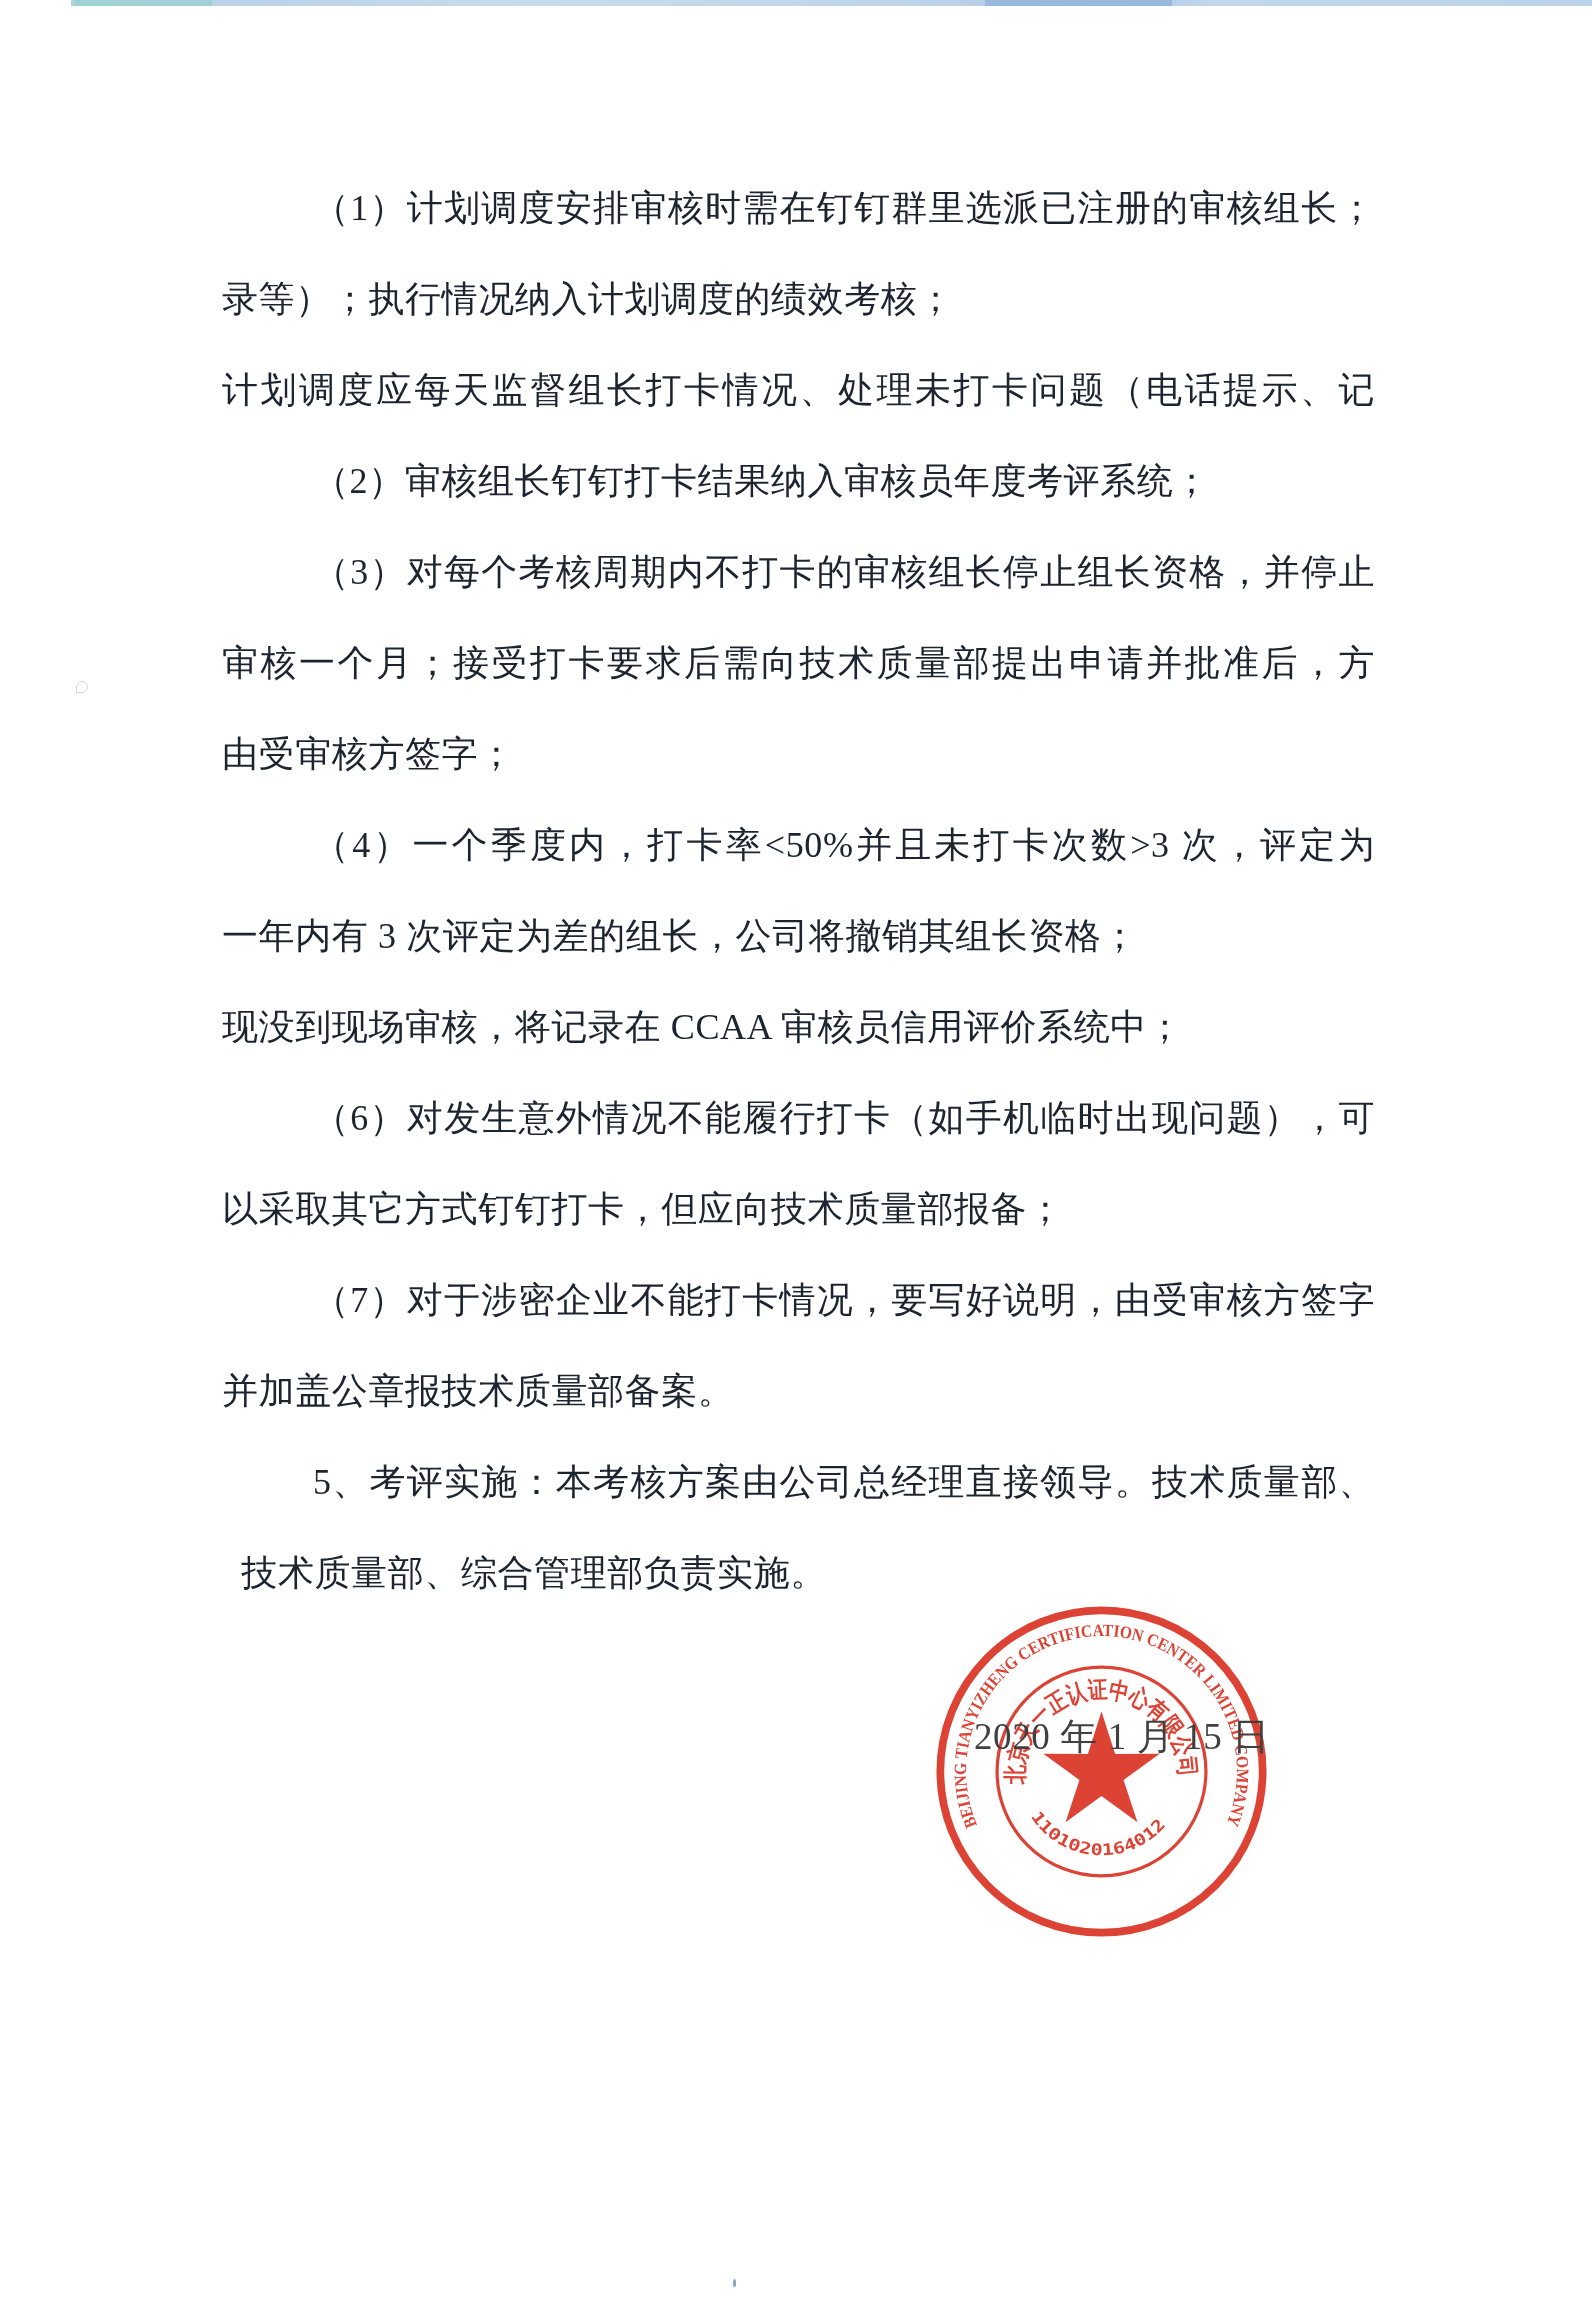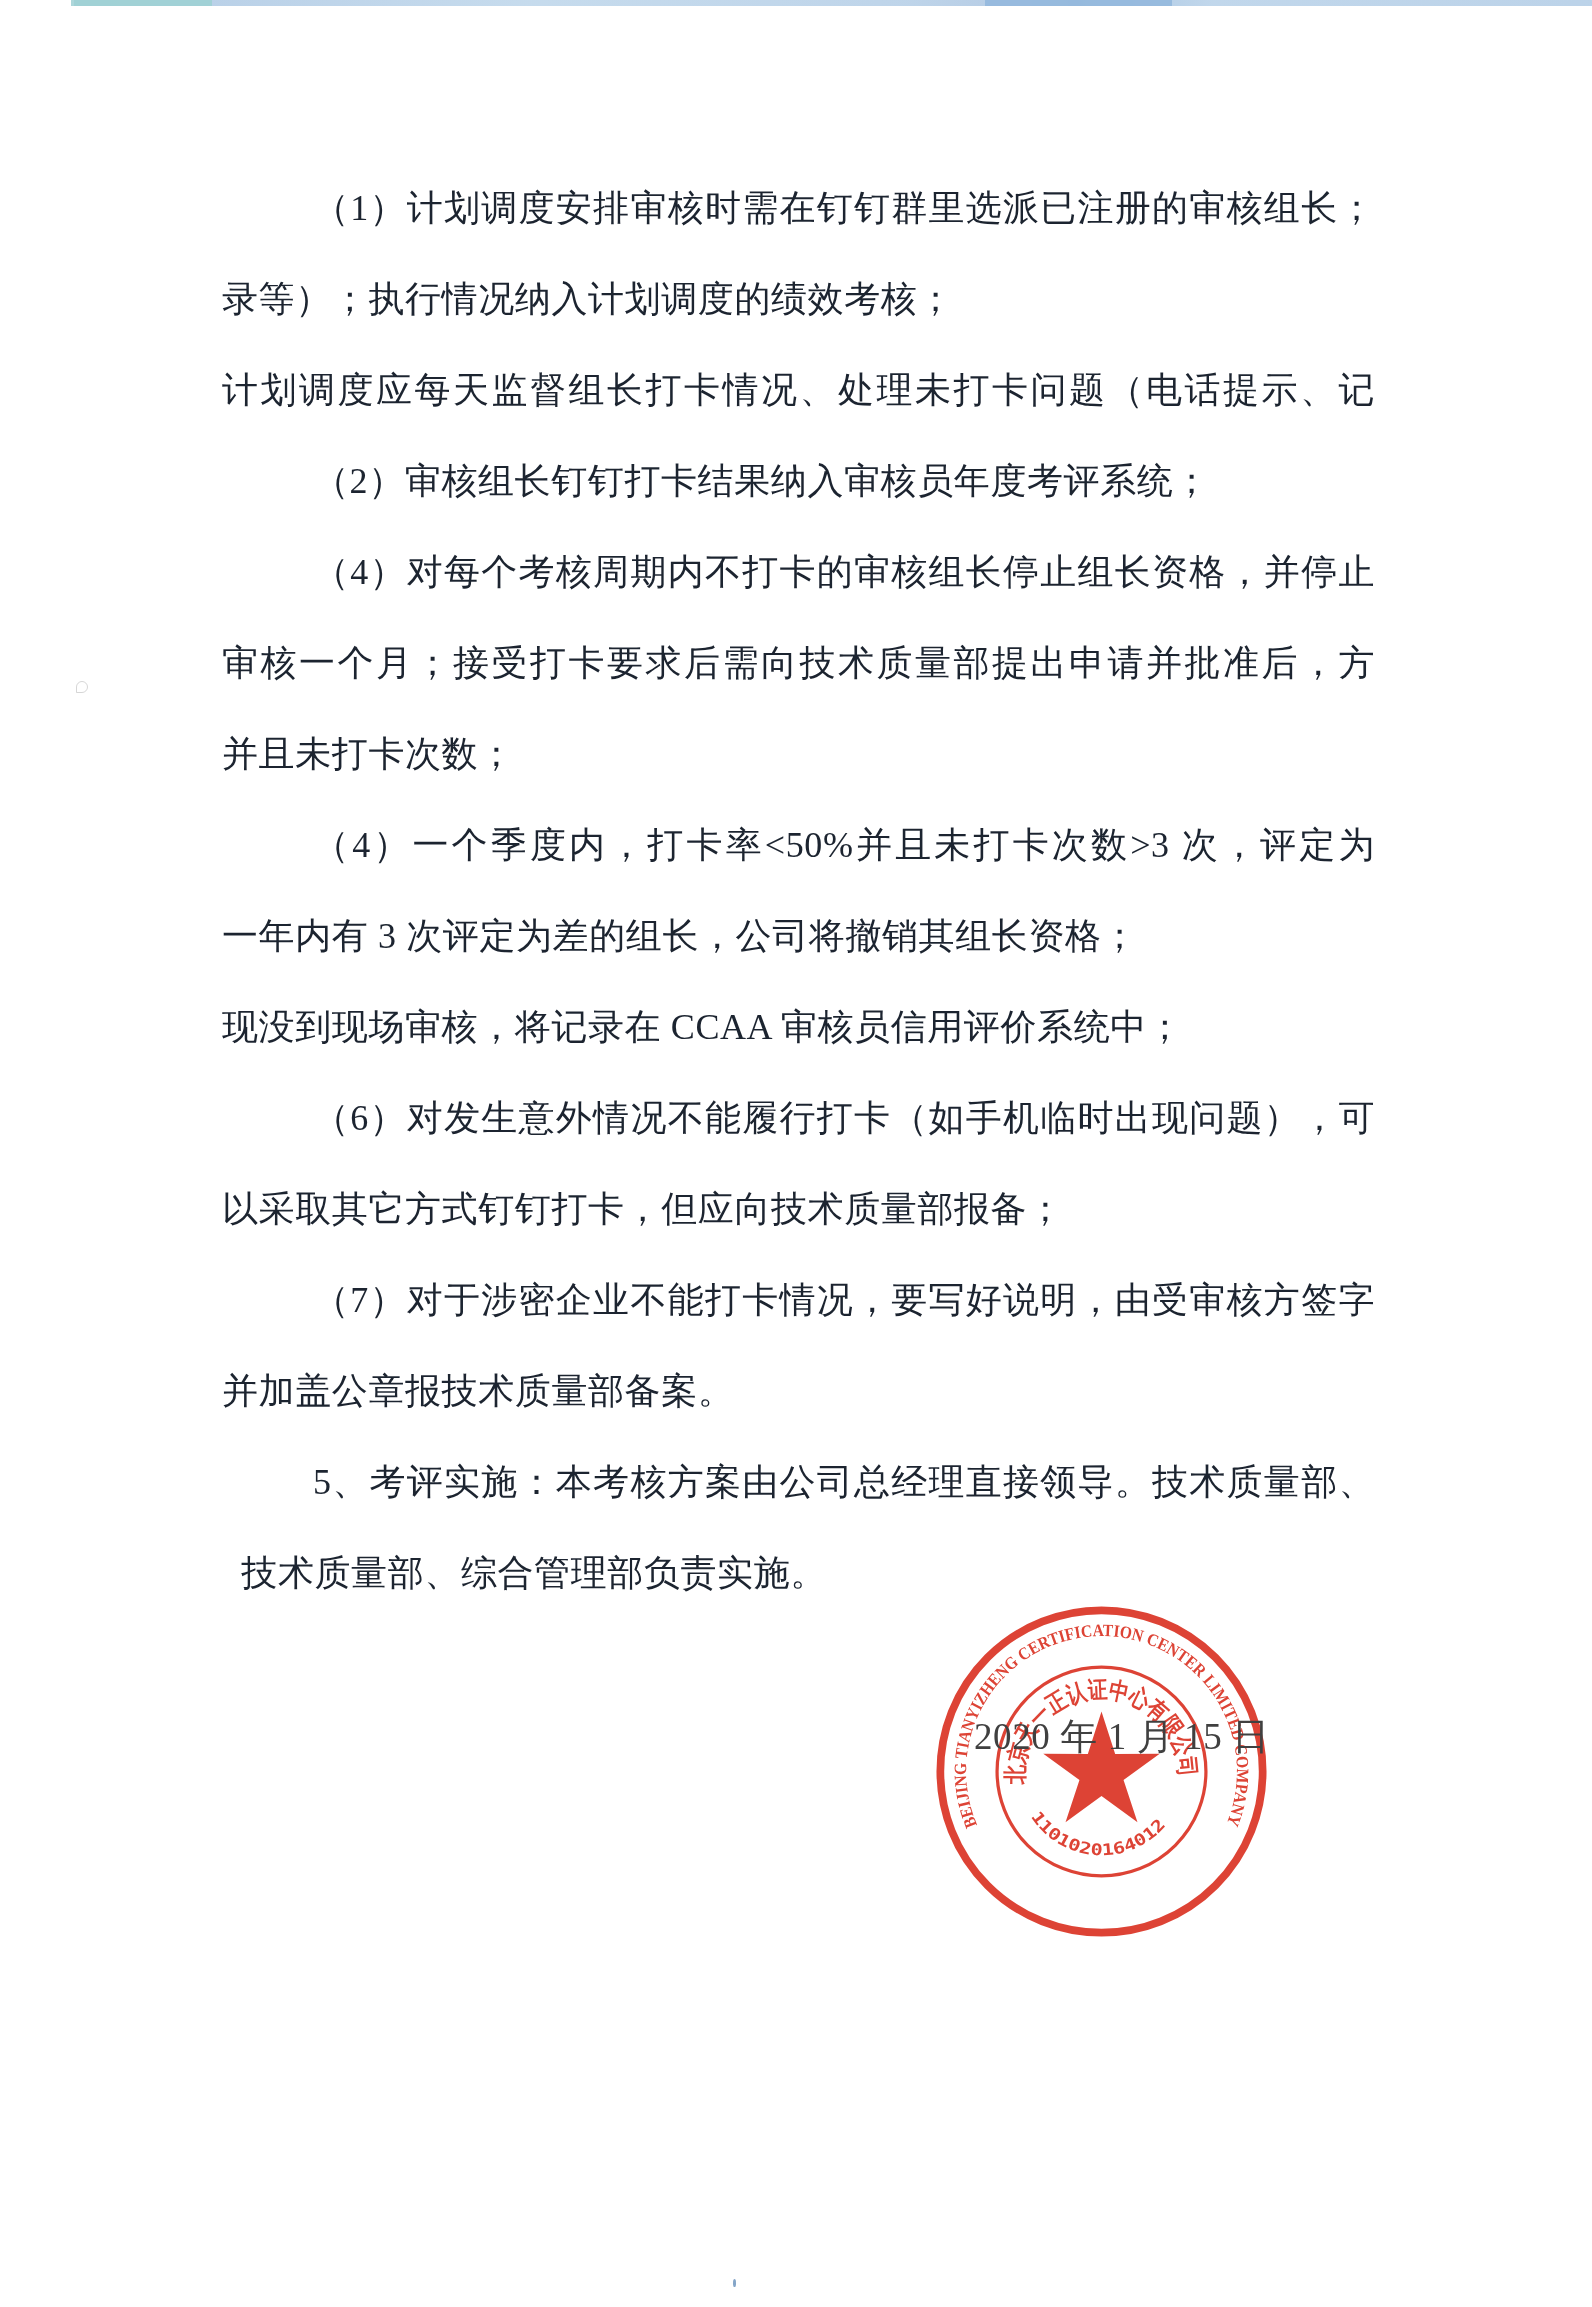--- a/index.html
+++ b/index.html
@@ -73,23 +73,23 @@
   <div class="strip-dark" style="left:74px;width:138px;background:#9fd0d4;"></div>
   <div class="strip-dark" style="left:985px;width:187px;background:#93b8dd;"></div>
   <div class="speck-gray"></div>
   <div class="speck-blue"></div>
 
   <div class="text-block">
       <div class="line ind j">（1）计划调度安排审核时需在钉钉群里选派已注册的审核组长；</div>
       <div class="line">录等）；执行情况纳入计划调度的绩效考核；</div>
       <div class="line j">计划调度应每天监督组长打卡情况、处理未打卡问题（电话提示、记</div>
       <div class="line ind">（2）审核组长钉钉打卡结果纳入审核员年度考评系统；</div>
-      <div class="line ind j">（4）对每个考核周期内不打卡的审核组长停止组长资格，并停止</div>
+      <div class="line ind j">（3）对每个考核周期内不打卡的审核组长停止组长资格，并停止</div>
       <div class="line j">审核一个月；接受打卡要求后需向技术质量部提出申请并批准后，方</div>
-      <div class="line">并且未打卡次数；</div>
+      <div class="line">由受审核方签字；</div>
       <div class="line ind j">（4）一个季度内，打卡率&lt;50%并且未打卡次数&gt;3 次，评定为差；</div>
       <div class="line">一年内有 3 次评定为差的组长，公司将撤销其组长资格；</div>
       <div class="line">现没到现场审核，将记录在 CCAA 审核员信用评价系统中；</div>
       <div class="line ind j">（6）对发生意外情况不能履行打卡（如手机临时出现问题），可</div>
       <div class="line">以采取其它方式钉钉打卡，但应向技术质量部报备；</div>
       <div class="line ind j">（7）对于涉密企业不能打卡情况，要写好说明，由受审核方签字</div>
       <div class="line">并加盖公章报技术质量部备案。</div>
       <div class="line ind j">5、考评实施：本考核方案由公司总经理直接领导。技术质量部、</div>
       <div class="line ind-sm">技术质量部、综合管理部负责实施。</div>
     </div>

